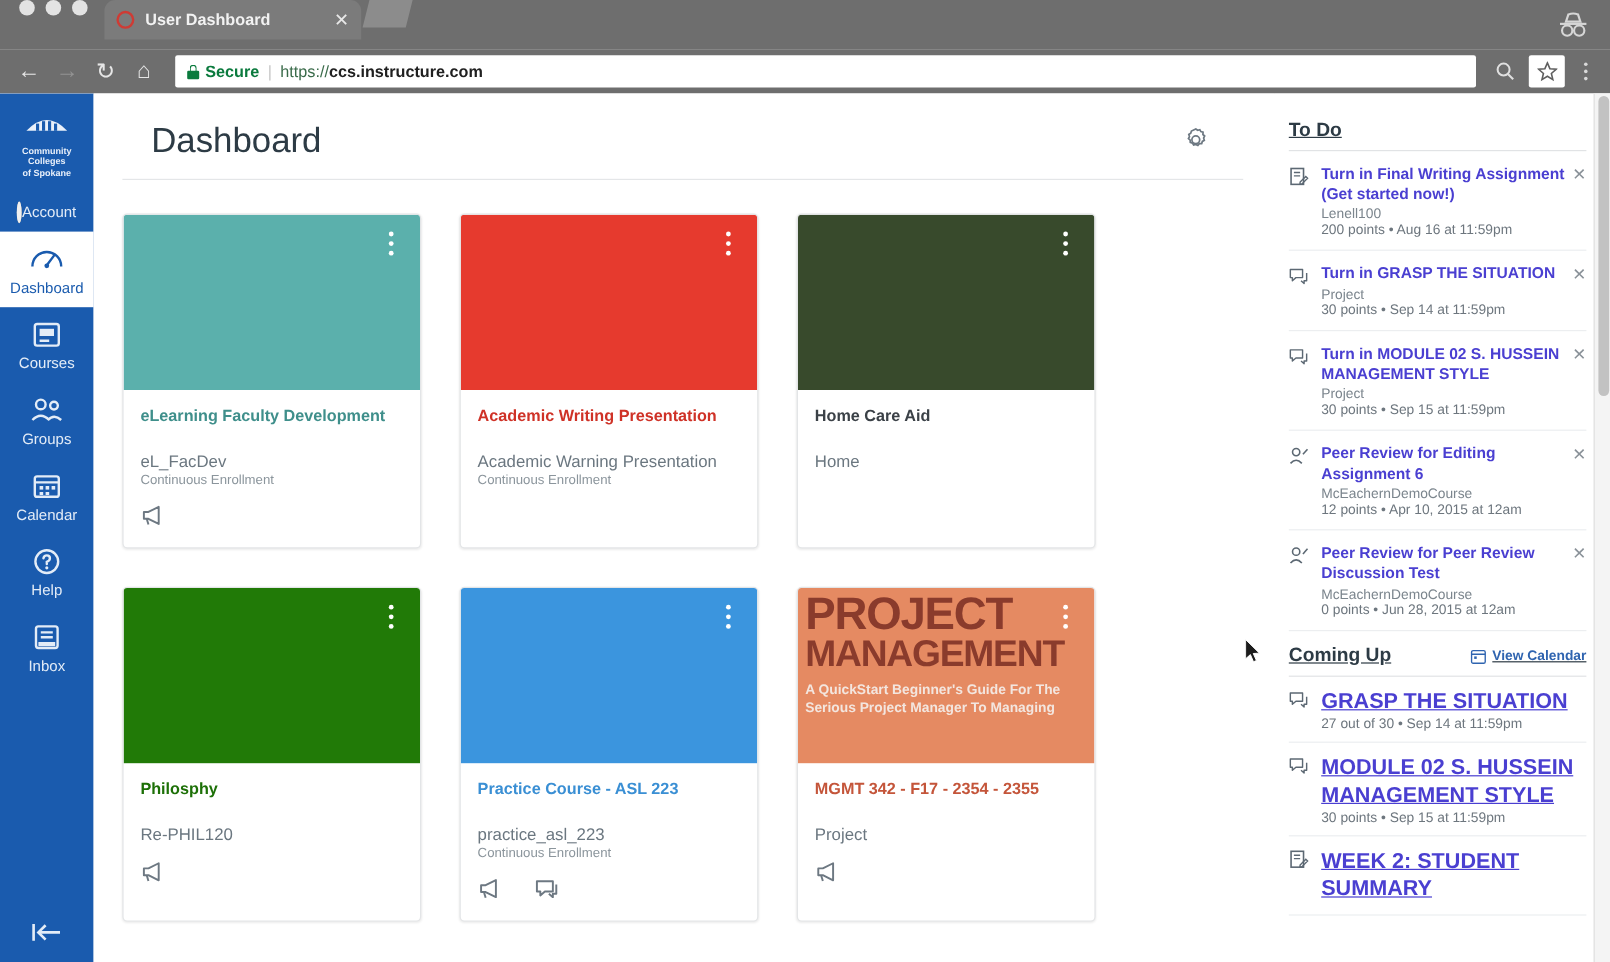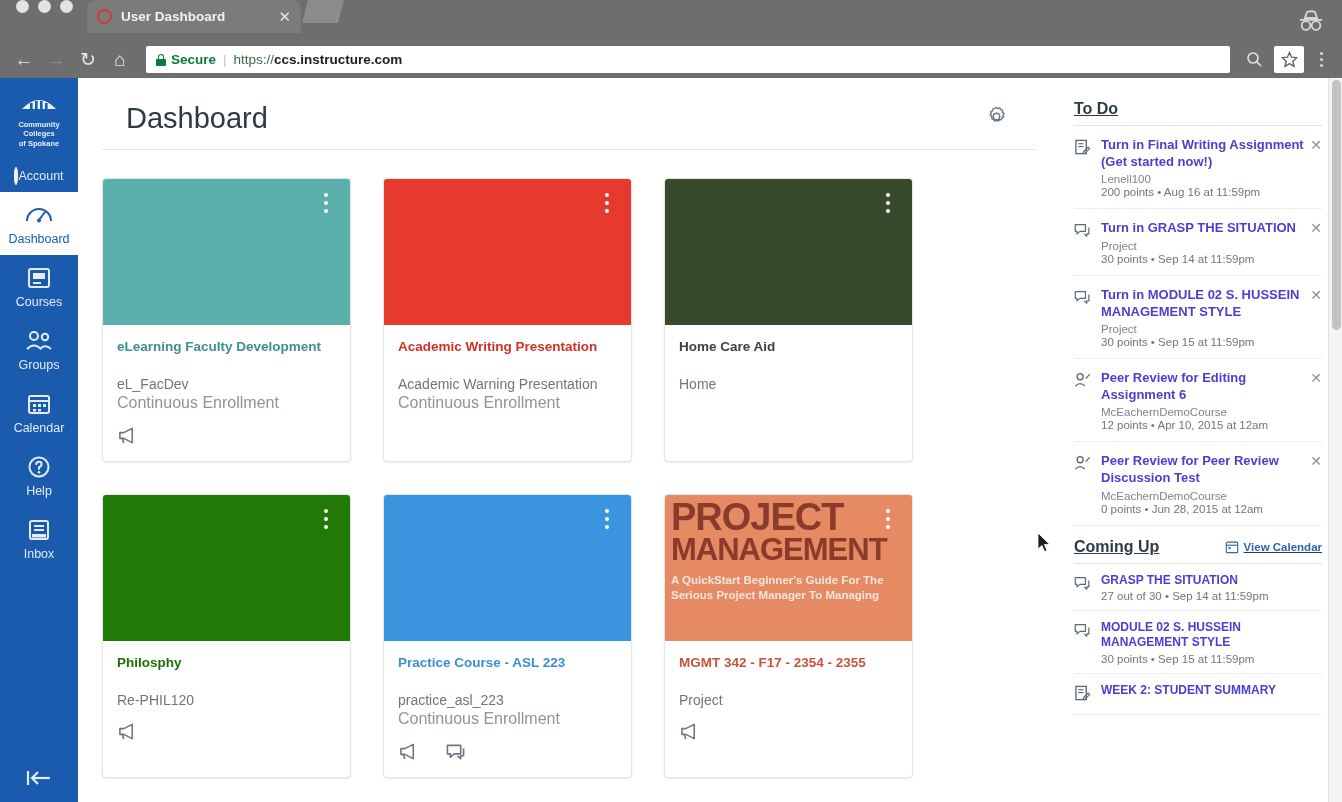--- a/index.html
+++ b/index.html
@@ -133,21 +133,21 @@
     padding: 4px 6px; color: #8a3b2c;
     font-family: "Liberation Sans", sans-serif;
   }
   .pm-l1 { font-size: 38px; font-weight: bold; letter-spacing: -1px; line-height: .95; }
   .pm-l2 { font-size: 31px; font-weight: bold; letter-spacing: -1px; line-height: .95; }
   .pm-sub { font-size: 11.5px; font-weight: bold; color: #f3e6df; line-height: 1.25; margin-top: 9px; }
 
   .card-body { padding: 14px 14px 12px; min-height: 123px; }
   .card-title { font-size: 13.5px; font-weight: bold; line-height: 1.25; }
   .card-code { font-size: 14px; color: #6b7780; margin-top: 20px; }
-  .card-term { font-size: 16px; color: #8b959c; margin-top: 2px; }
+  .card-term { font-size: 11px; color: #8b959c; margin-top: 2px; }
   .card-icons { display: flex; gap: 26px; margin-top: 14px; color: #6d7882; }
 
   
   .rightpanel {
     width: 280px; flex: 0 0 280px; background: #fff;
     padding: 22px 20px 0 12px; overflow: hidden; position: relative;
   }
   .panel-h {
     font-size: 16px; color: #2d3b45; font-weight: bold;
     padding-bottom: 7px; border-bottom: 1px solid #e1e3e5;
@@ -158,21 +158,21 @@
     display: flex; gap: 9px; padding: 11px 0 10px;
     border-bottom: 1px solid #eceef0; position: relative;
   }
   .todo-ico { flex: 0 0 18px; color: #5c6873; padding-top: 2px; }
   .todo-main { flex: 1; padding-right: 18px; }
   .todo-title { font-size: 13px; font-weight: bold; color: #4a3fd1; line-height: 1.28; }
   .todo-course { font-size: 11.5px; color: #7b858d; margin-top: 3px; }
   .todo-meta { font-size: 11.5px; color: #6d767e; margin-top: 1px; }
   .todo-x { position: absolute; right: 0; top: 12px; color: #8a9299; font-size: 14px; line-height: 1; }
   .up-item { display: flex; gap: 9px; padding: 9px 0 8px; border-bottom: 1px solid #eceef0; }
-  .up-title { font-size: 12px; font-weight: bold; color: #4a3fd1; line-height: 1.28; }
+  .up-title { font-size: 18px; font-weight: bold; color: #4a3fd1; line-height: 1.28; text-decoration: underline; }
   .up-meta { font-size: 11.5px; color: #6d767e; margin-top: 2px; }
   .coming-wrap { margin-top: 12px; }
 
   .scrollbar-track {
     position: absolute; right: 0; top: 0; width: 14px; height: 724px;
     background: #f4f4f4; border-left: 1px solid #e0e0e0;
   }
   .scrollbar-thumb {
     position: absolute; top: 2px; left: 3px; width: 9px; height: 250px;
     background: #c2c2c2; border-radius: 5px;

